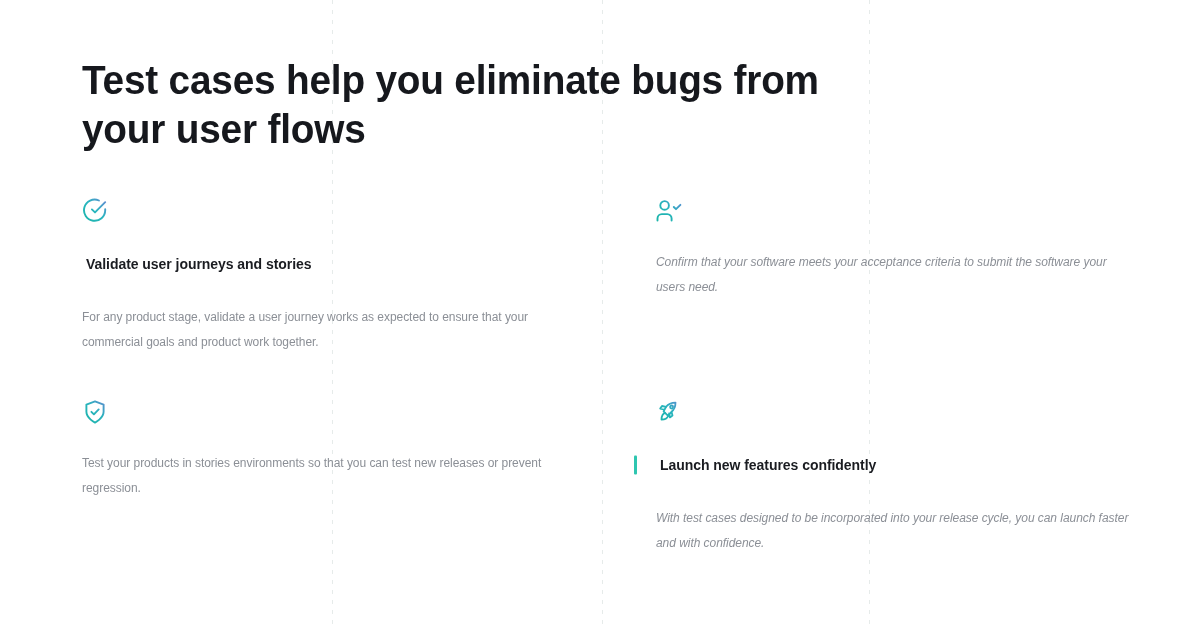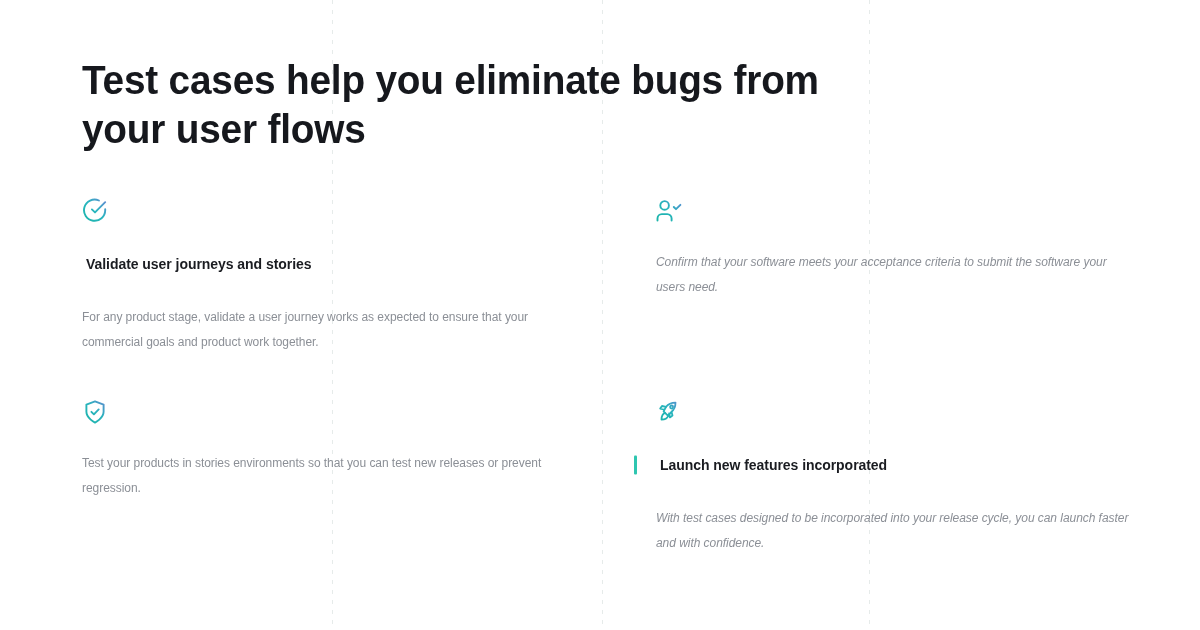--- a/index.html
+++ b/index.html
@@ -209,19 +209,19 @@
           </defs>
           <path d="M12.2 17.0c-1.1 2.8-3.9 3.6-6.7 3.6 0-2.8 0.8-5.6 3.6-6.7" stroke="url(#g4)" stroke-width="1.8" stroke-linecap="round" stroke-linejoin="round"></path>
           <path d="M15.3 13.0c4.2-3.1 4.2-6.3 4.2-9.4-3.1 0-6.3 0-9.4 4.2L7.6 12.4l1.5 1.5 1.5 1.5 1.5 1.5 3.2-3.9z" stroke="url(#g4)" stroke-width="1.8" stroke-linecap="round" stroke-linejoin="round"></path>
           <path d="M10.1 7.8 6.0 7.0 4.2 9.6l3.4 0.9" stroke="url(#g4)" stroke-width="1.8" stroke-linecap="round" stroke-linejoin="round"></path>
           <path d="M15.6 13.2l0.9 3.4-2.6 1.8-0.8-4.1" stroke="url(#g4)" stroke-width="1.8" stroke-linecap="round" stroke-linejoin="round"></path>
           <circle cx="15.6" cy="8.0" r="1.5" stroke="url(#g4)" stroke-width="1.8"></circle>
         </svg>
       </span>
       <div class="feature-title-row">
         <span class="accent-bar"></span>
-        <h3 class="feature-title">Launch new features incorporated</h3>
+        <h3 class="feature-title">Launch new features confidently</h3>
       </div>
       <p class="feature-desc">With test cases designed to be incorporated into your release cycle, you can launch faster and with confidence.</p>
     </div>
 
   </div>
 </div>
 
 </body></html>

